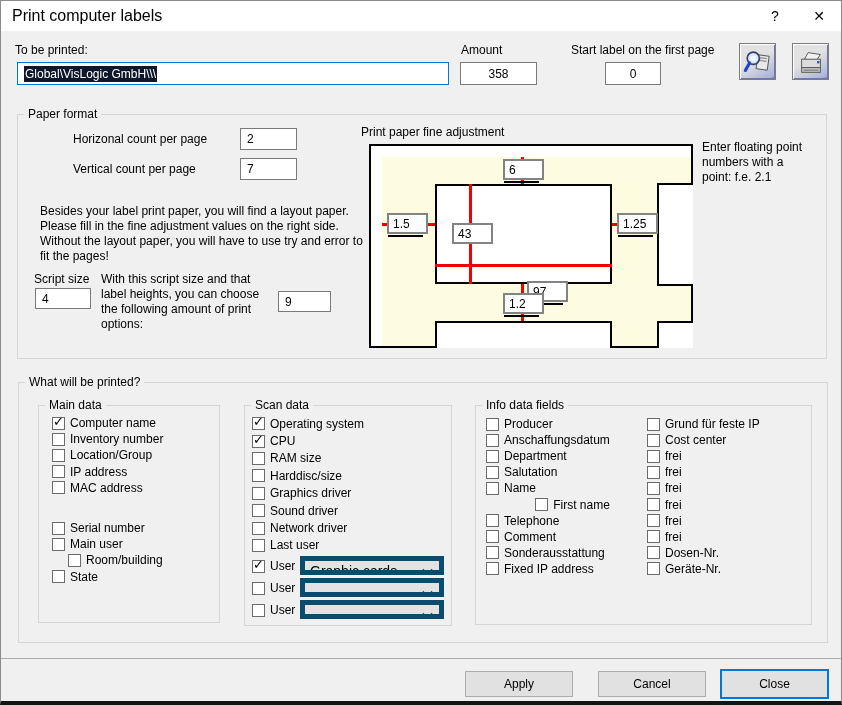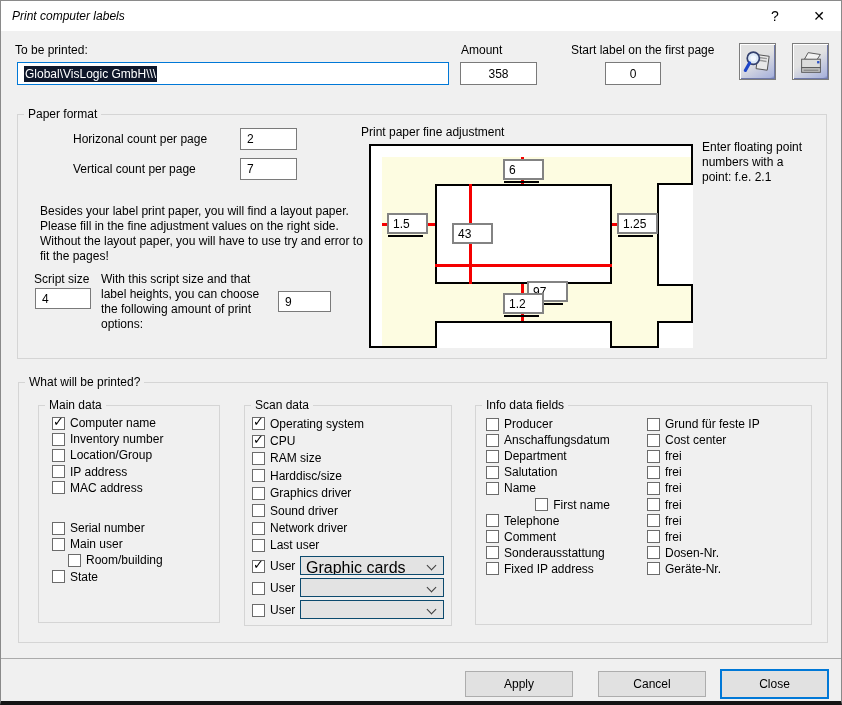--- a/index.html
+++ b/index.html
@@ -3,21 +3,21 @@
 <meta charset="utf-8">
 <style>
   html,body { margin:0; padding:0; background:#d8d8d8; }
   .dialog {
     position:relative; width:842px; height:705px; box-sizing:border-box;
     background:#f0f0f0; border:1px solid #8a8a8a; border-bottom:4px solid #141414;
     font-family:"Liberation Sans","DejaVu Sans",sans-serif; font-size:12px; color:#000;
     overflow:hidden;
   }
   .titlebar { position:absolute; left:0; top:0; right:0; height:30px; background:#ffffff; display:flex; align-items:center; }
-  .title { padding-left:11px; font-size:12px;font-style:italic; }
+  .title { padding-left:11px; font-size:16px; }
   .tb-btns { margin-left:auto; display:flex; height:30px; }
   .tb-btn { width:44px; height:30px; text-align:center; line-height:30px; font-size:14px; cursor:default; }
   .lbl { position:absolute; white-space:nowrap; }
   .tf { position:absolute; background:#fff; border:1px solid #7a7a7a; box-sizing:border-box;
         display:flex; align-items:center; padding:0 6px; font-size:12px; }
   .tf.center { justify-content:center; }
   .tf.focused { border-color:#0078d7; }
   .sel { background:#0f172a; color:#fff; padding:1px 1px; white-space:pre; }
   .group { position:absolute; border:1px solid #d5d5d5; box-sizing:border-box; }
   .group-label { position:absolute; top:-8px; left:6px; background:#f0f0f0; padding:0 4px; white-space:nowrap; }
@@ -37,21 +37,21 @@
   .dfield.tick::after { content:""; position:absolute; left:-1px; right:3px; bottom:-5px; height:2px; background:#000; }
   
   .row { display:flex; align-items:center; }
   .cb { width:13px; height:13px; box-sizing:border-box; border:1px solid #6b6b6b; background:#fff;
         margin-right:5px; position:relative; flex:none; }
   .cb.checked::after { content:"\2713"; position:absolute; left:0px; top:-4px; font-size:13px;
         font-family:"DejaVu Sans",sans-serif; color:#000; }
   .cb-label { white-space:nowrap; }
   .list { position:absolute; }
   .combo { position:absolute; width:144px; height:19px; box-sizing:border-box; background:#e3e3e3;
-     border:1px solid #0c4a6e; font-size:16px; padding:2px 18px 0 5px; white-space:nowrap; overflow:hidden; }
+     border:5px solid #0c4a6e; font-size:14px; padding:2px 18px 0 5px; white-space:nowrap; overflow:hidden; }
   .combo::after { content:""; position:absolute; right:8px; top:5px; width:6px; height:6px;
      border-right:1px solid #3c3c3c; border-bottom:1px solid #3c3c3c; transform:rotate(45deg); }
   
   .btn { position:absolute; box-sizing:border-box; background:#e1e1e1; border:1px solid #adadad;
      display:flex; align-items:center; justify-content:center; font-size:12px; }
   .btn.default { border:2px solid #0078d7; }
   .separator { position:absolute; left:0; right:0; top:657px; height:1px; background:#ababab; }
 </style>
 </head>
 <body>

